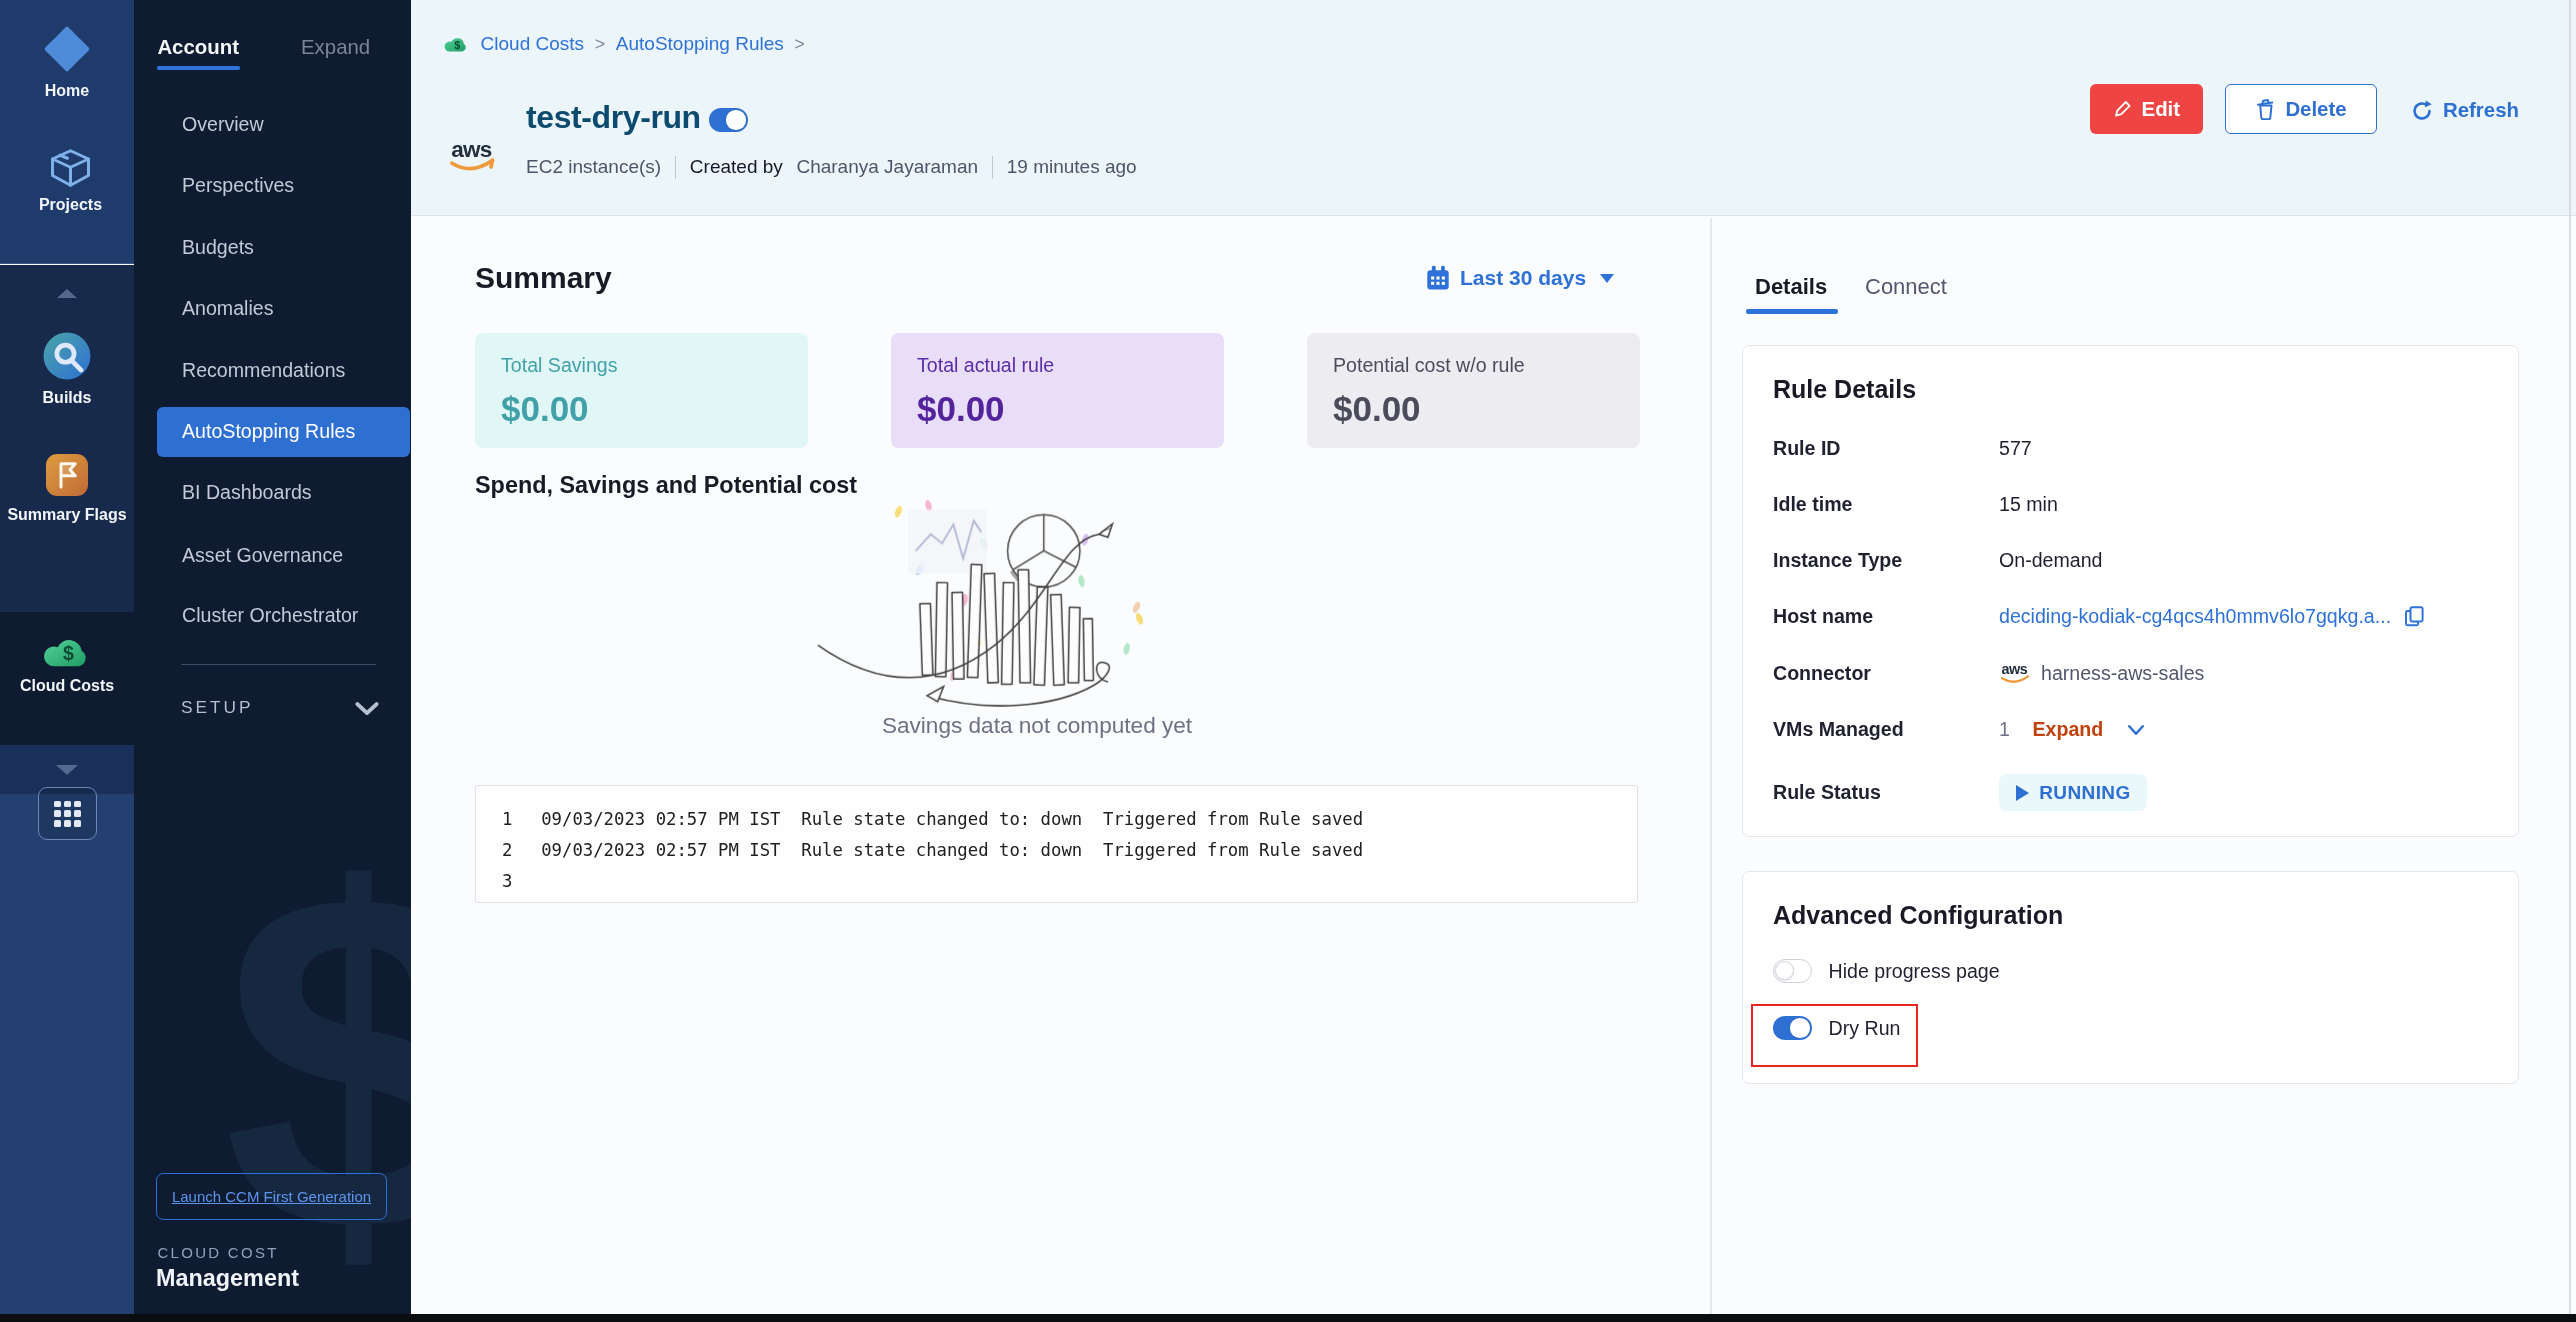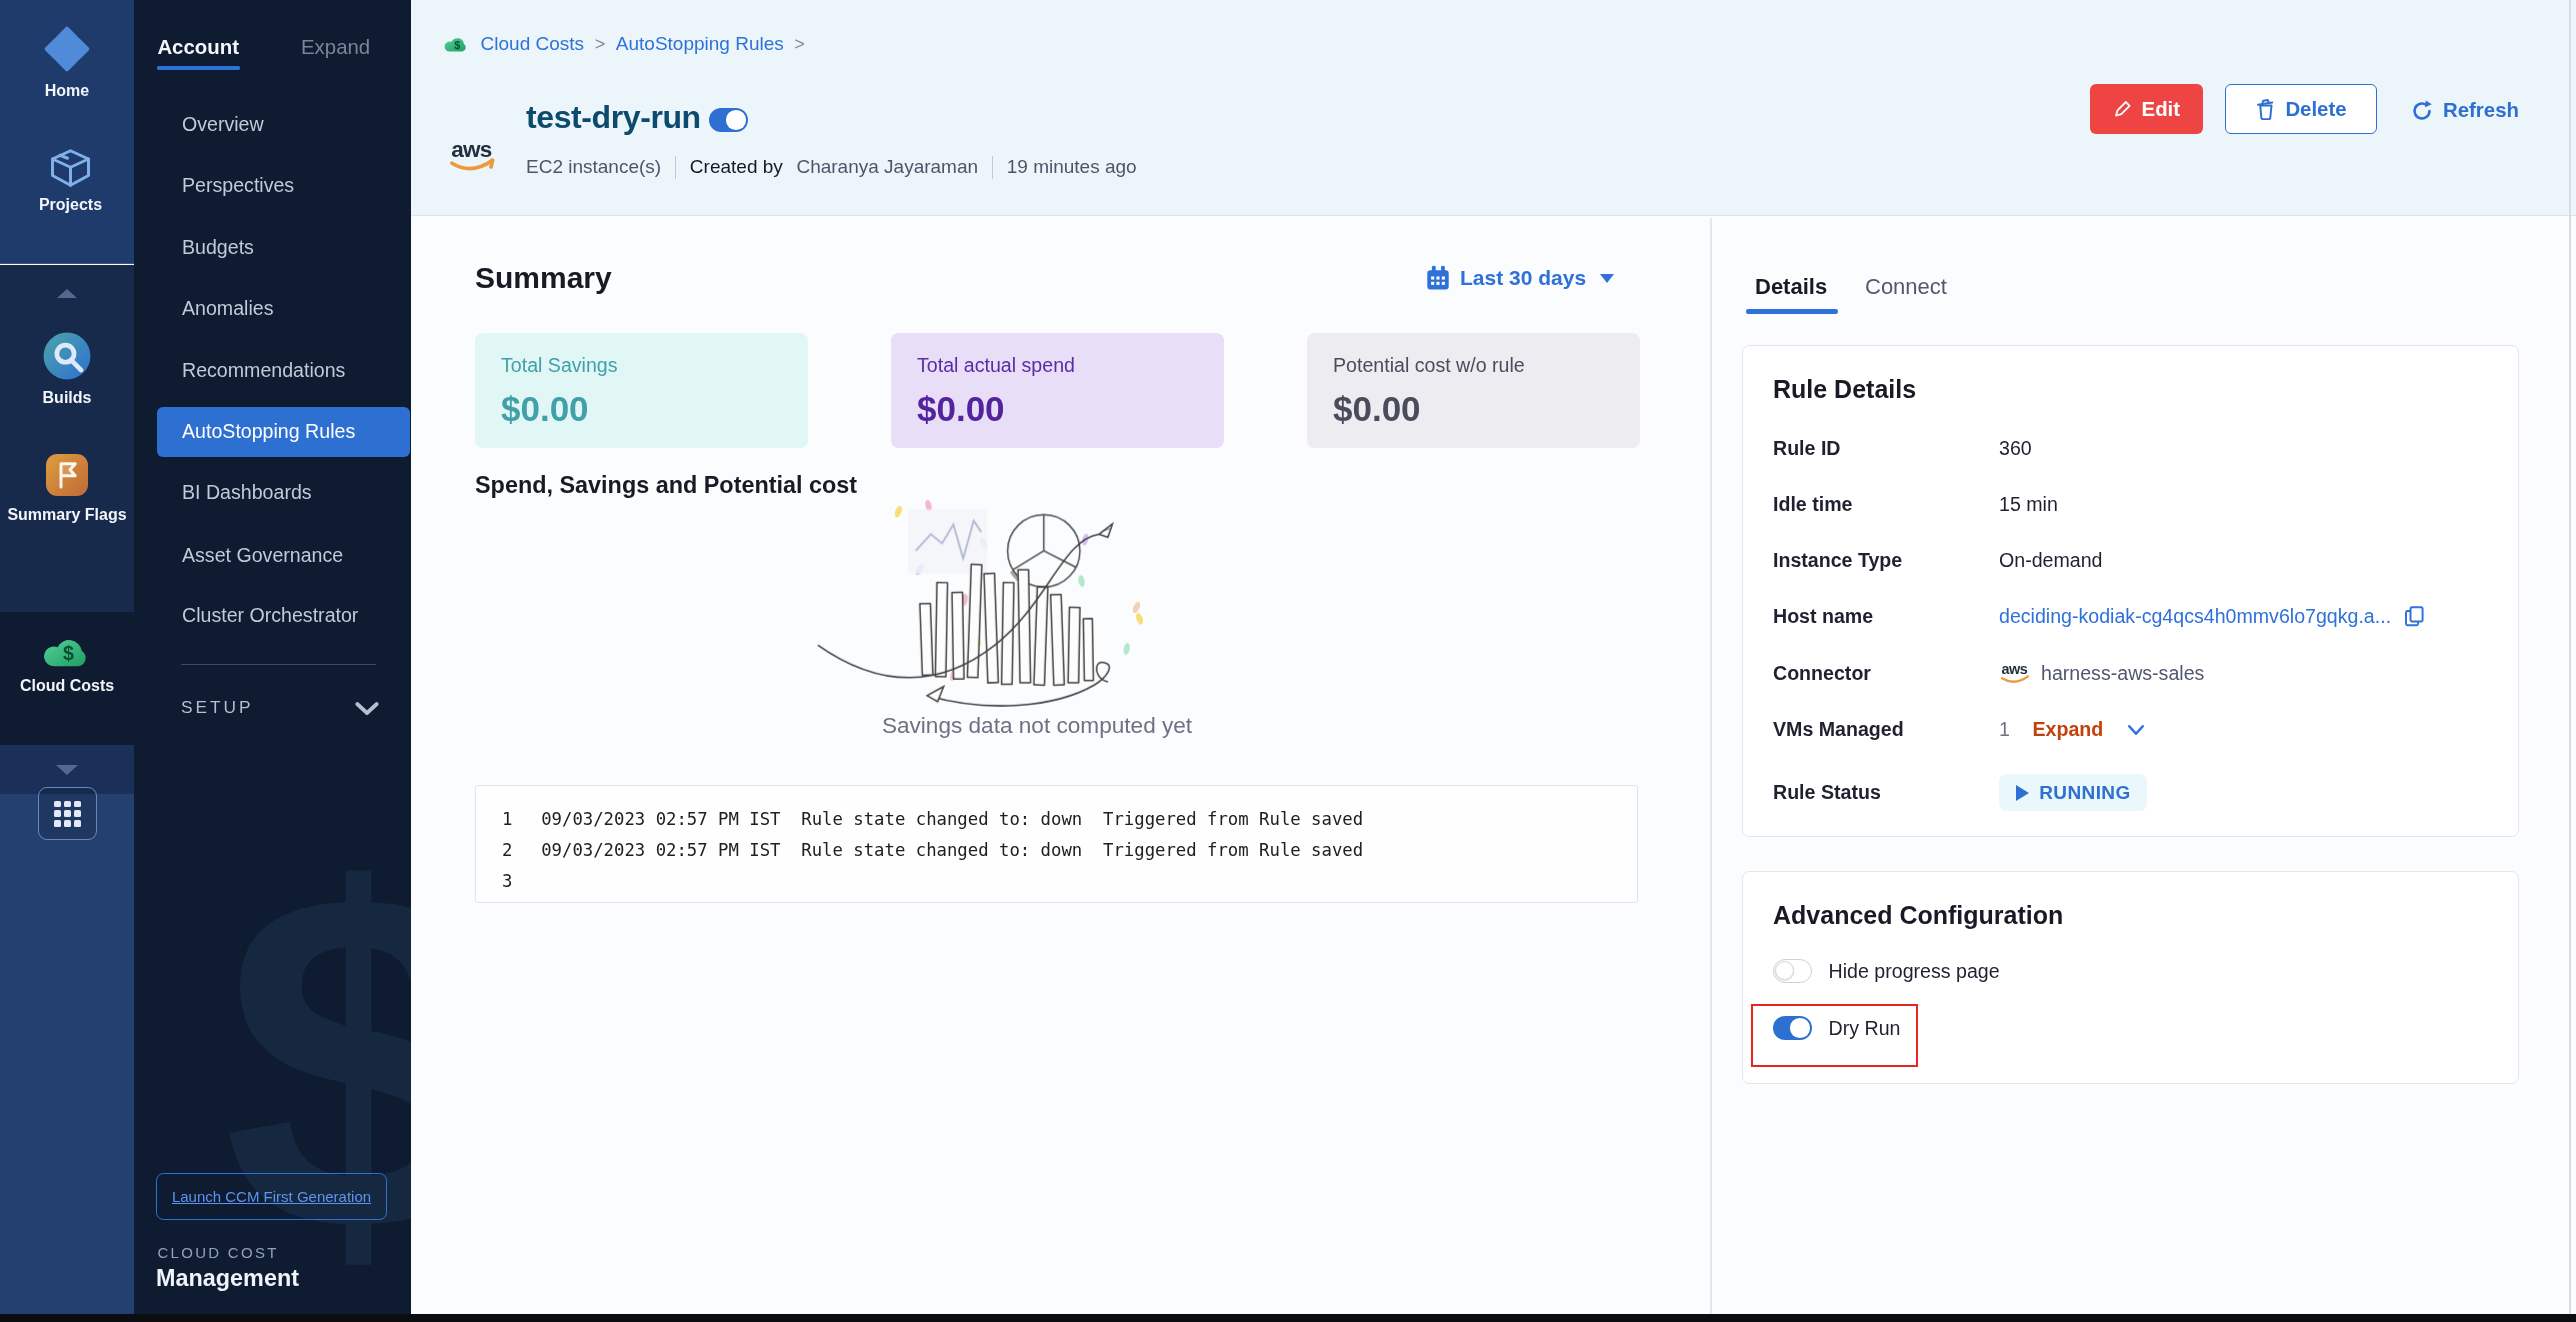--- a/index.html
+++ b/index.html
@@ -328,21 +328,21 @@
     <span>Last 30 days</span>
     <div class="caret"></div>
   </div>
 
   <div class="cards">
     <div class="card card1">
       <div class="lbl">Total Savings</div>
       <div class="val">$0.00</div>
     </div>
     <div class="card card2">
-      <div class="lbl">Total actual spend</div>
+      <div class="lbl">Total actual rule</div>
       <div class="val">$0.00</div>
     </div>
     <div class="card card3">
       <div class="lbl">Potential cost w/o rule</div>
       <div class="val">$0.00</div>
     </div>
   </div>
 
   <div class="section-h">Spend, Savings and Potential cost</div>
 
@@ -412,21 +412,21 @@
   <div class="vdiv"></div>
 
   <div class="rtab-on">Details</div>
   <div class="rtab-underline"></div>
   <div class="rtab-off">Connect</div>
 
   <div class="panel-card rule-card">
     <h3>Rule Details</h3>
     <div class="rrow">
       <span class="rlabel">Rule ID</span>
-      <span class="rval">360</span>
+      <span class="rval">577</span>
     </div>
     <div class="rrow">
       <span class="rlabel">Idle time</span>
       <span class="rval">15 min</span>
     </div>
     <div class="rrow">
       <span class="rlabel">Instance Type</span>
       <span class="rval">On-demand</span>
     </div>
     <div class="rrow">

